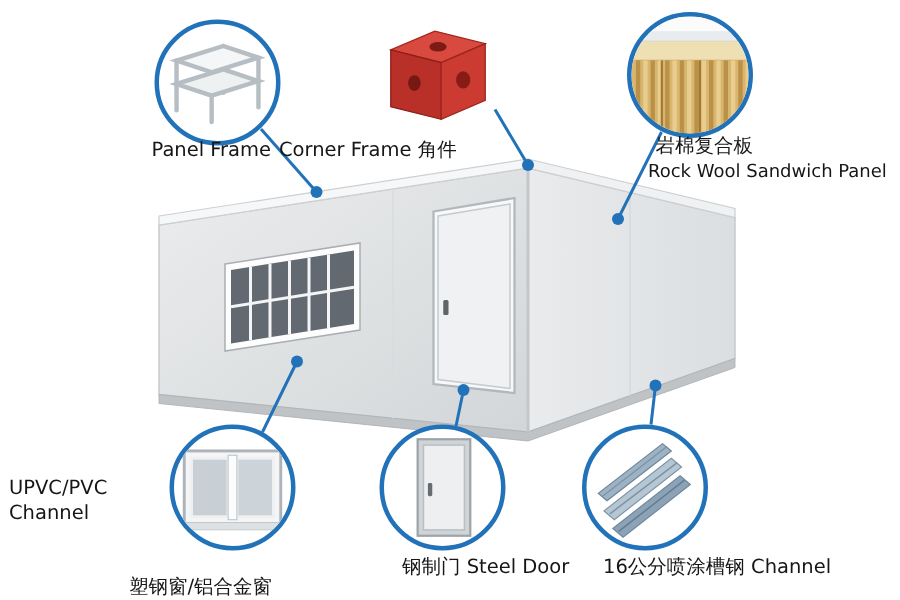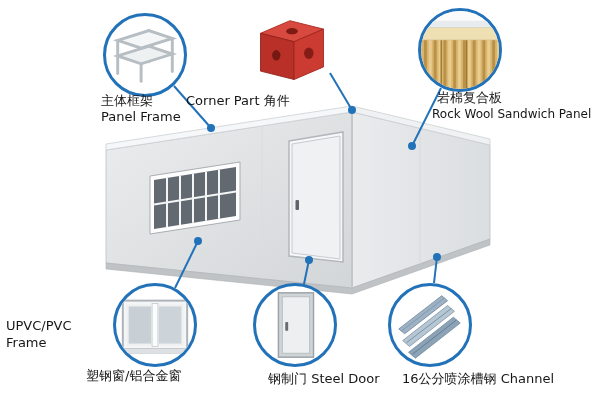--- a/index.html
+++ b/index.html
@@ -170,35 +170,34 @@
           <circle cx="309" cy="260" r="4" stroke="none"></circle>
       </g>
       <g>
         <line x1="434" y1="283" x2="437" y2="257"></line>
           <circle cx="437" cy="257" r="4" stroke="none"></circle>
       </g>
     </g>
   </svg>
 
   <div class="label" style="left:101px; top:93px;">
-    <div>主体框架</div>
     <div>Panel Frame</div>
   </div>
 
-  <div class="label" style="left:186px; top:93px;">Corner Part 角件</div>
+  <div class="label" style="left:186px; top:93px;">Corner Frame 角件</div>
 
   <div class="label" style="left:432px; top:90px;">
     <div style="margin-left:5px">岩棉复合板</div>
     <div class="small">Rock Wool Sandwich Panel</div>
   </div>
 
   <div class="label" style="left:6px; top:317px; line-height:17px;">
     <div>UPVC/PVC</div>
-    <div>Frame</div>
-  </div>
-
-  <div class="label" style="left:86px; top:368px;">塑钢窗/铝合金窗</div>
+    <div>Channel</div>
+  </div>
+
+  <div class="label" style="left:86px; top:384px;">塑钢窗/铝合金窗</div>
 
   <div class="label" style="left:268px; top:371px;">钢制门  Steel Door</div>
 
   <div class="label" style="left:402px; top:371px;">16公分喷涂槽钢  Channel</div>
 
 </div>
 
 </body></html>

